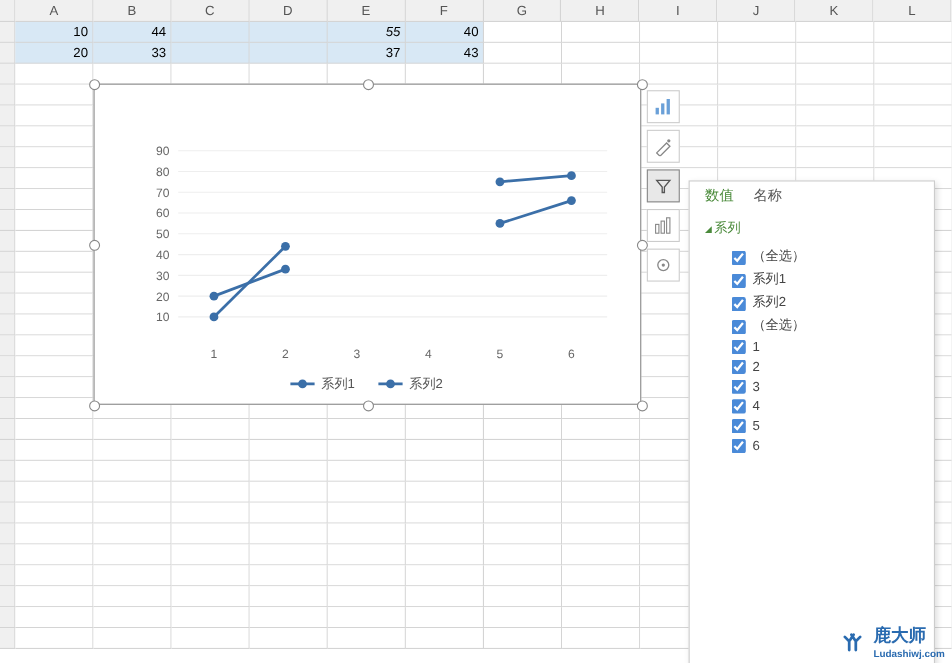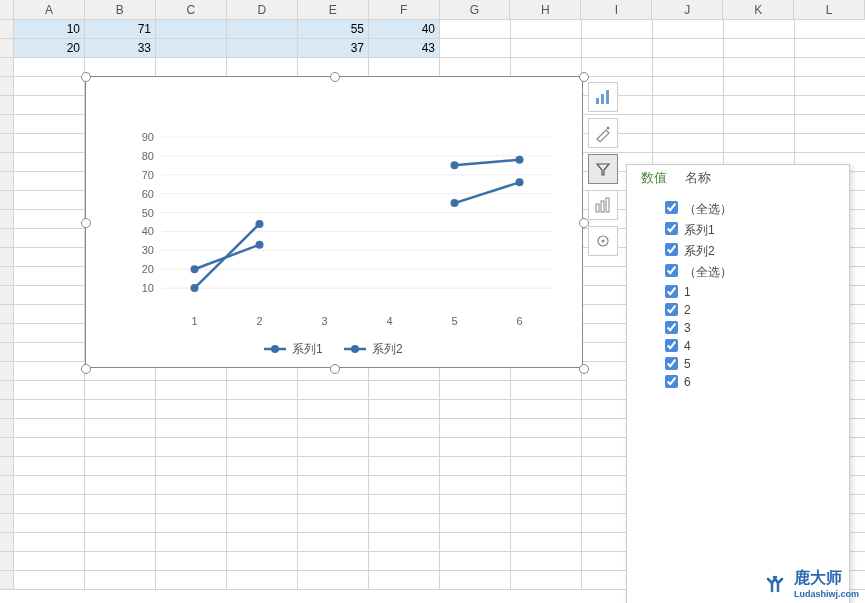--- a/index.html
+++ b/index.html
@@ -19,21 +19,21 @@
 .handle { position: absolute; width: 10px; height: 10px; background: #fff; border: 1px solid #888; border-radius: 50%; }
 .side-btns { position: absolute; left: 588px; top: 82px; display: flex; flex-direction: column; gap: 6px; }
 .side-btn { width: 30px; height: 30px; border: 1px solid #ccc; background: #fff; display: flex; align-items: center; justify-content: center; cursor: pointer; }
 .side-btn.active { background: #e8e8e8; border-color: #888; }
 .filter-panel { position: absolute; left: 626px; top: 164px; width: 224px; height: 524px; background: #fff; border: 1px solid #ccc; box-shadow: 2px 2px 6px rgba(0,0,0,0.15); padding: 4px 8px 10px 14px; }
 .filter-tabs { display: flex; gap: 18px; margin-bottom: 12px; }
 .filter-tab { cursor: pointer; color: #555; font-size: 13px; }
 .filter-tab.active { color: #4a8a3a; }
 .filter-section-h { color: #4a8a3a; font-size: 12px; margin: 10px 0 6px 0; }
 .filter-section-h::before { content: "◢ "; font-size: 8px; }
-.filter-item { display: flex; align-items: flex-start; gap: 6px; padding: 2px 0 2px 24px; font-size: 12px; color: #444; }
+.filter-item { display: flex; align-items: flex-end; gap: 6px; padding: 2px 0 2px 24px; font-size: 12px; color: #444; }
 .filter-item input { width: 13px; height: 13px; accent-color: #4a8ad8; }
 .apply-btn { position: absolute; bottom: 10px; left: 12px; padding: 4px 14px; border: 1px solid #ccc; background: #fff; font-size: 12px; cursor: pointer; }
 .watermark { position: absolute; right: 6px; bottom: 4px; font-size: 16px; color: #2a6bb0; font-weight: bold; display: flex; align-items: center; gap: 4px; }
 .watermark .sub { font-size: 9px; color: #2a6bb0; display:block; }
 </style>
 </head>
 <body>
 
 <div class="grid">
   <div class="col-headers">
@@ -48,24 +48,24 @@
       <div class="col-header" style="width: 71px;">H</div>
       <div class="col-header" style="width: 71px;">I</div>
       <div class="col-header" style="width: 71px;">J</div>
       <div class="col-header" style="width: 71px;">K</div>
       <div class="col-header" style="width: 71px;">L</div>
     </div>
   <div class="rows">
       <div class="row">
         <div class="row-label"></div>
         <div class="cell sel" style="width: 71px;">10</div>
-        <div class="cell sel" style="width: 71px;">71</div>
+        <div class="cell sel" style="width: 71px;">44</div>
         <div class="cell sel" style="width: 71px;"></div>
         <div class="cell sel" style="width: 71px;"></div>
-        <div class="cell sel" style="width: 71px;">55</div>
+        <div class="cell sel" style="width: 71px; font-style: italic;">55</div>
         <div class="cell sel" style="width: 71px;">40</div>
         <div class="cell" style="width: 71px;"></div>
         <div class="cell" style="width: 71px;"></div>
         <div class="cell" style="width: 71px;"></div>
         <div class="cell" style="width: 71px;"></div>
         <div class="cell" style="width: 71px;"></div>
         <div class="cell" style="width: 71px;"></div>
       </div>
       <div class="row">
         <div class="row-label"></div>
@@ -592,20 +592,21 @@
         <circle cx="9" cy="9" r="1.5" fill="#888"></circle>
       </svg>
     </div>
 </div>
 
 <div class="filter-panel">
   <div class="filter-tabs">
     <span class="filter-tab active">数值</span>
     <span class="filter-tab">名称</span>
   </div>
+  <div class="filter-section-h">系列</div>
   <div id="series-list">
       <div class="filter-item">
         <input type="checkbox" checked="" style="">
         <span>（全选）</span>
       </div>
       <div class="filter-item">
         <input type="checkbox" checked="" style="">
         <span>系列1</span>
       </div>
       <div class="filter-item">

